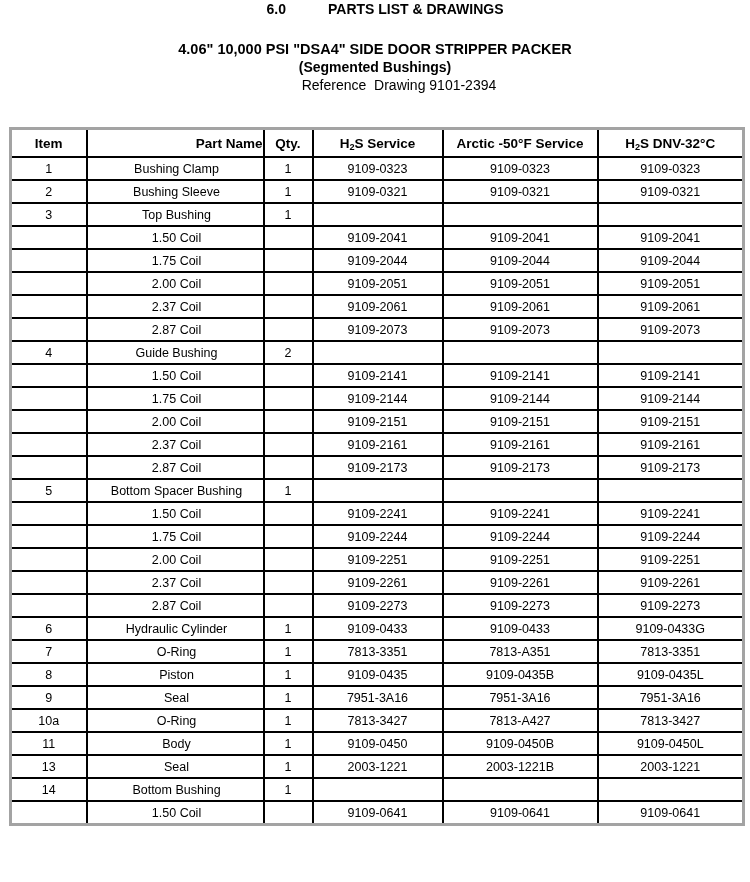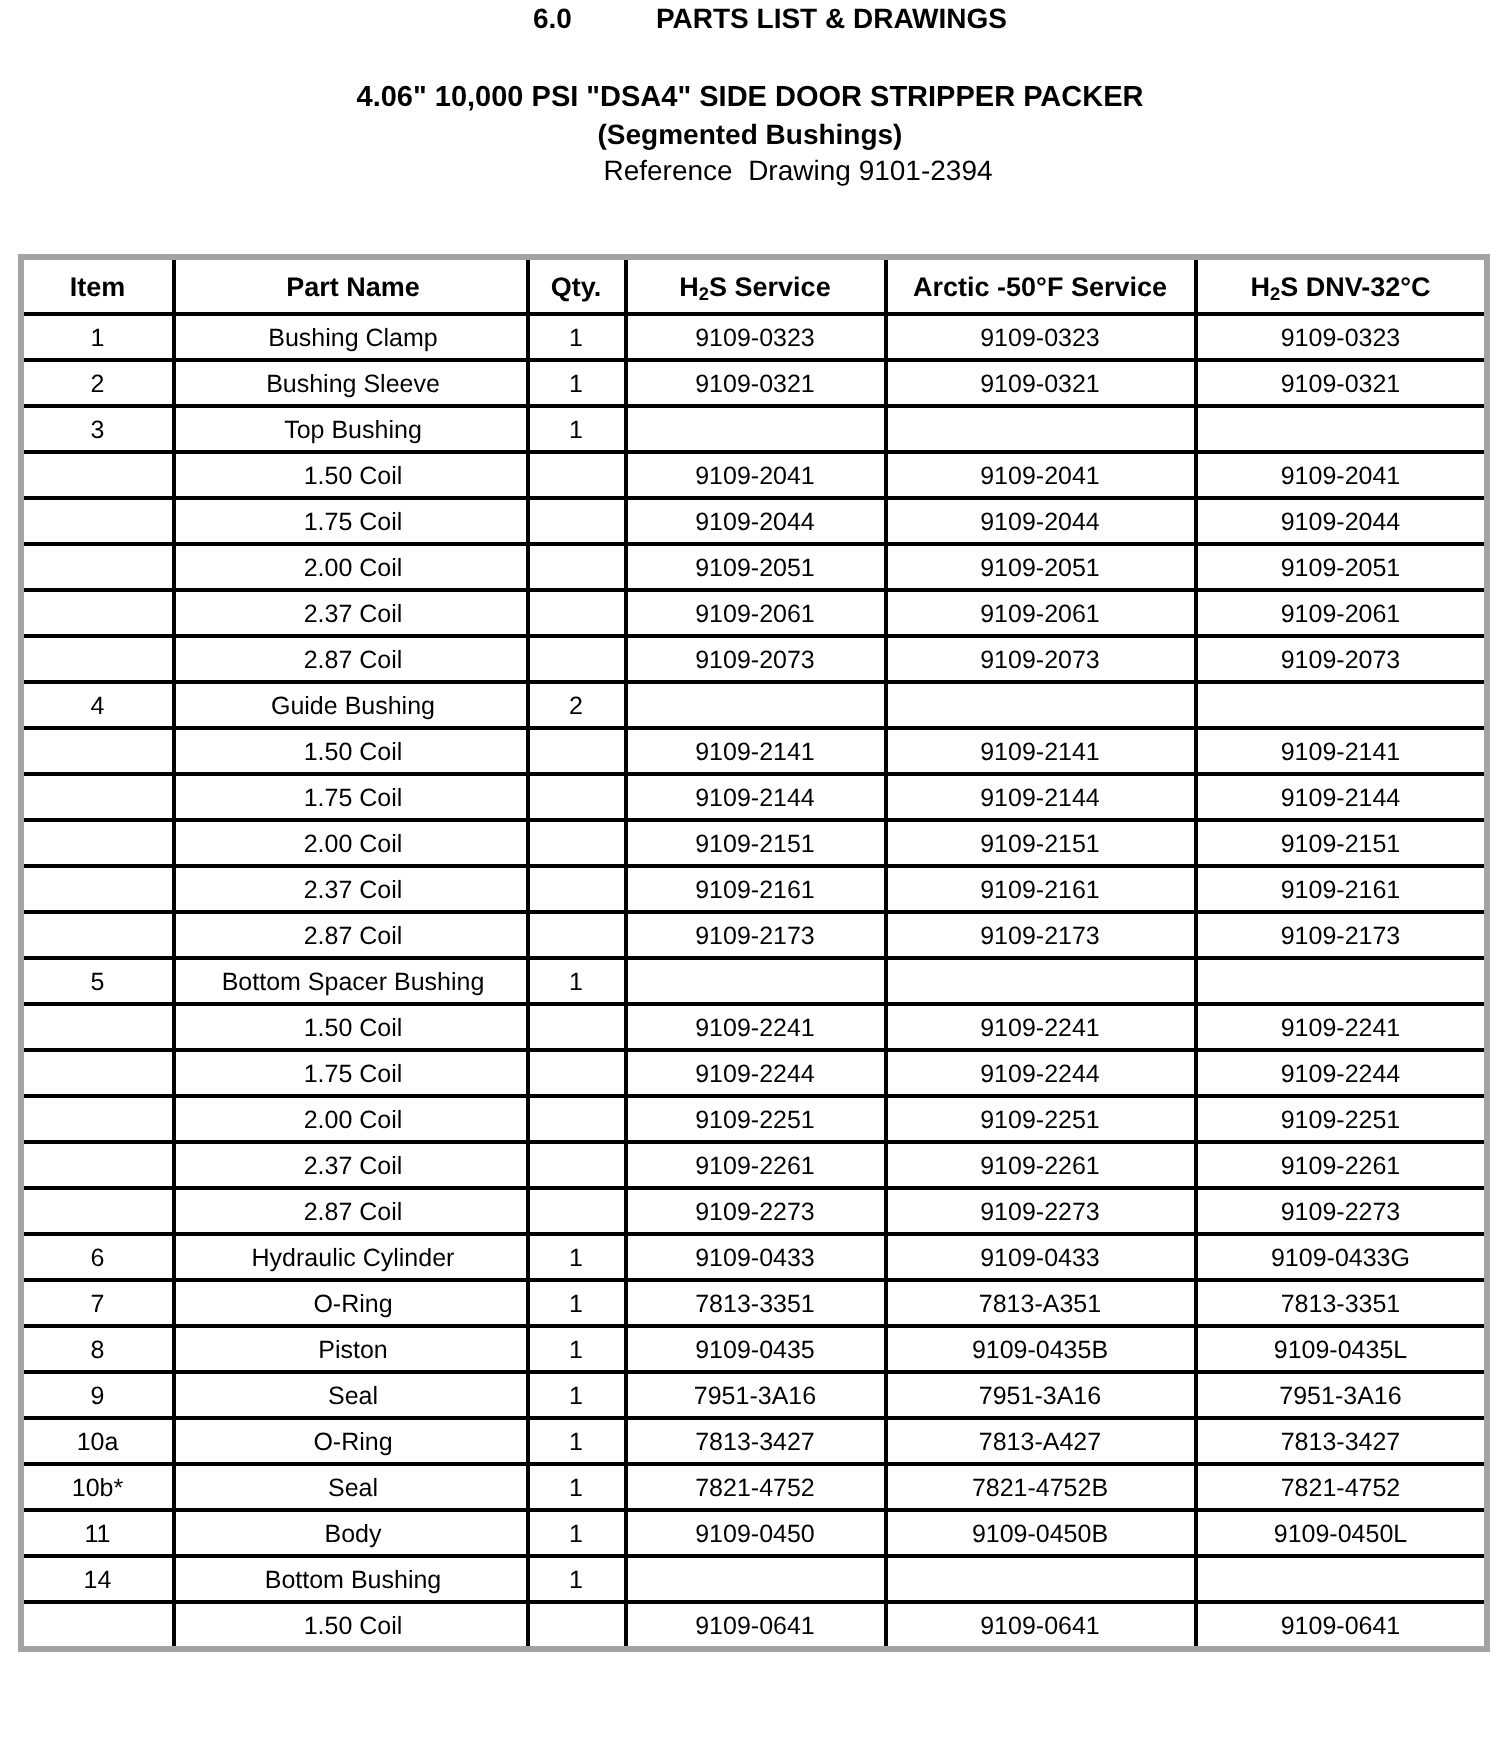--- a/index.html
+++ b/index.html
@@ -65,21 +65,21 @@
     font-size: 12.5px;
     height: 21px;
     text-align: center;
     vertical-align: middle;
   }
   table.parts td.col-part {
     text-align: center;
     padding-left: 3px;
   }
   table.parts th.col-part {
-    text-align: center;
+    text-align: right;
     padding-left: 3px;
   }
   sub {
     font-size: 0.68em;
     vertical-align: -0.22em;
     line-height: 0;
   }
 </style>
 </head>
 <body>
@@ -310,36 +310,36 @@
         </tr>
         <tr>
           <td class="col-item">10a</td>
           <td class="col-part">O-Ring</td>
           <td class="col-qty">1</td>
           <td class="col-h2s_service">7813-3427</td>
           <td class="col-arctic_service">7813-A427</td>
           <td class="col-dnv_service">7813-3427</td>
         </tr>
         <tr>
-          <td class="col-item">10b*</td>
-          <td class="col-part">Seal</td>
-          <td class="col-qty">1</td>
-          <td class="col-h2s_service">7821-4752</td>
-          <td class="col-arctic_service">7821-4752B</td>
-          <td class="col-dnv_service">7821-4752</td>
-        </tr>
-        <tr>
           <td class="col-item">11</td>
           <td class="col-part">Body</td>
           <td class="col-qty">1</td>
           <td class="col-h2s_service">9109-0450</td>
           <td class="col-arctic_service">9109-0450B</td>
           <td class="col-dnv_service">9109-0450L</td>
         </tr>
         <tr>
+          <td class="col-item">13</td>
+          <td class="col-part">Seal</td>
+          <td class="col-qty">1</td>
+          <td class="col-h2s_service">2003-1221</td>
+          <td class="col-arctic_service">2003-1221B</td>
+          <td class="col-dnv_service">2003-1221</td>
+        </tr>
+        <tr>
           <td class="col-item">14</td>
           <td class="col-part">Bottom Bushing</td>
           <td class="col-qty">1</td>
           <td class="col-h2s_service"></td>
           <td class="col-arctic_service"></td>
           <td class="col-dnv_service"></td>
         </tr>
         <tr>
           <td class="col-item"></td>
           <td class="col-part">1.50 Coil</td>

